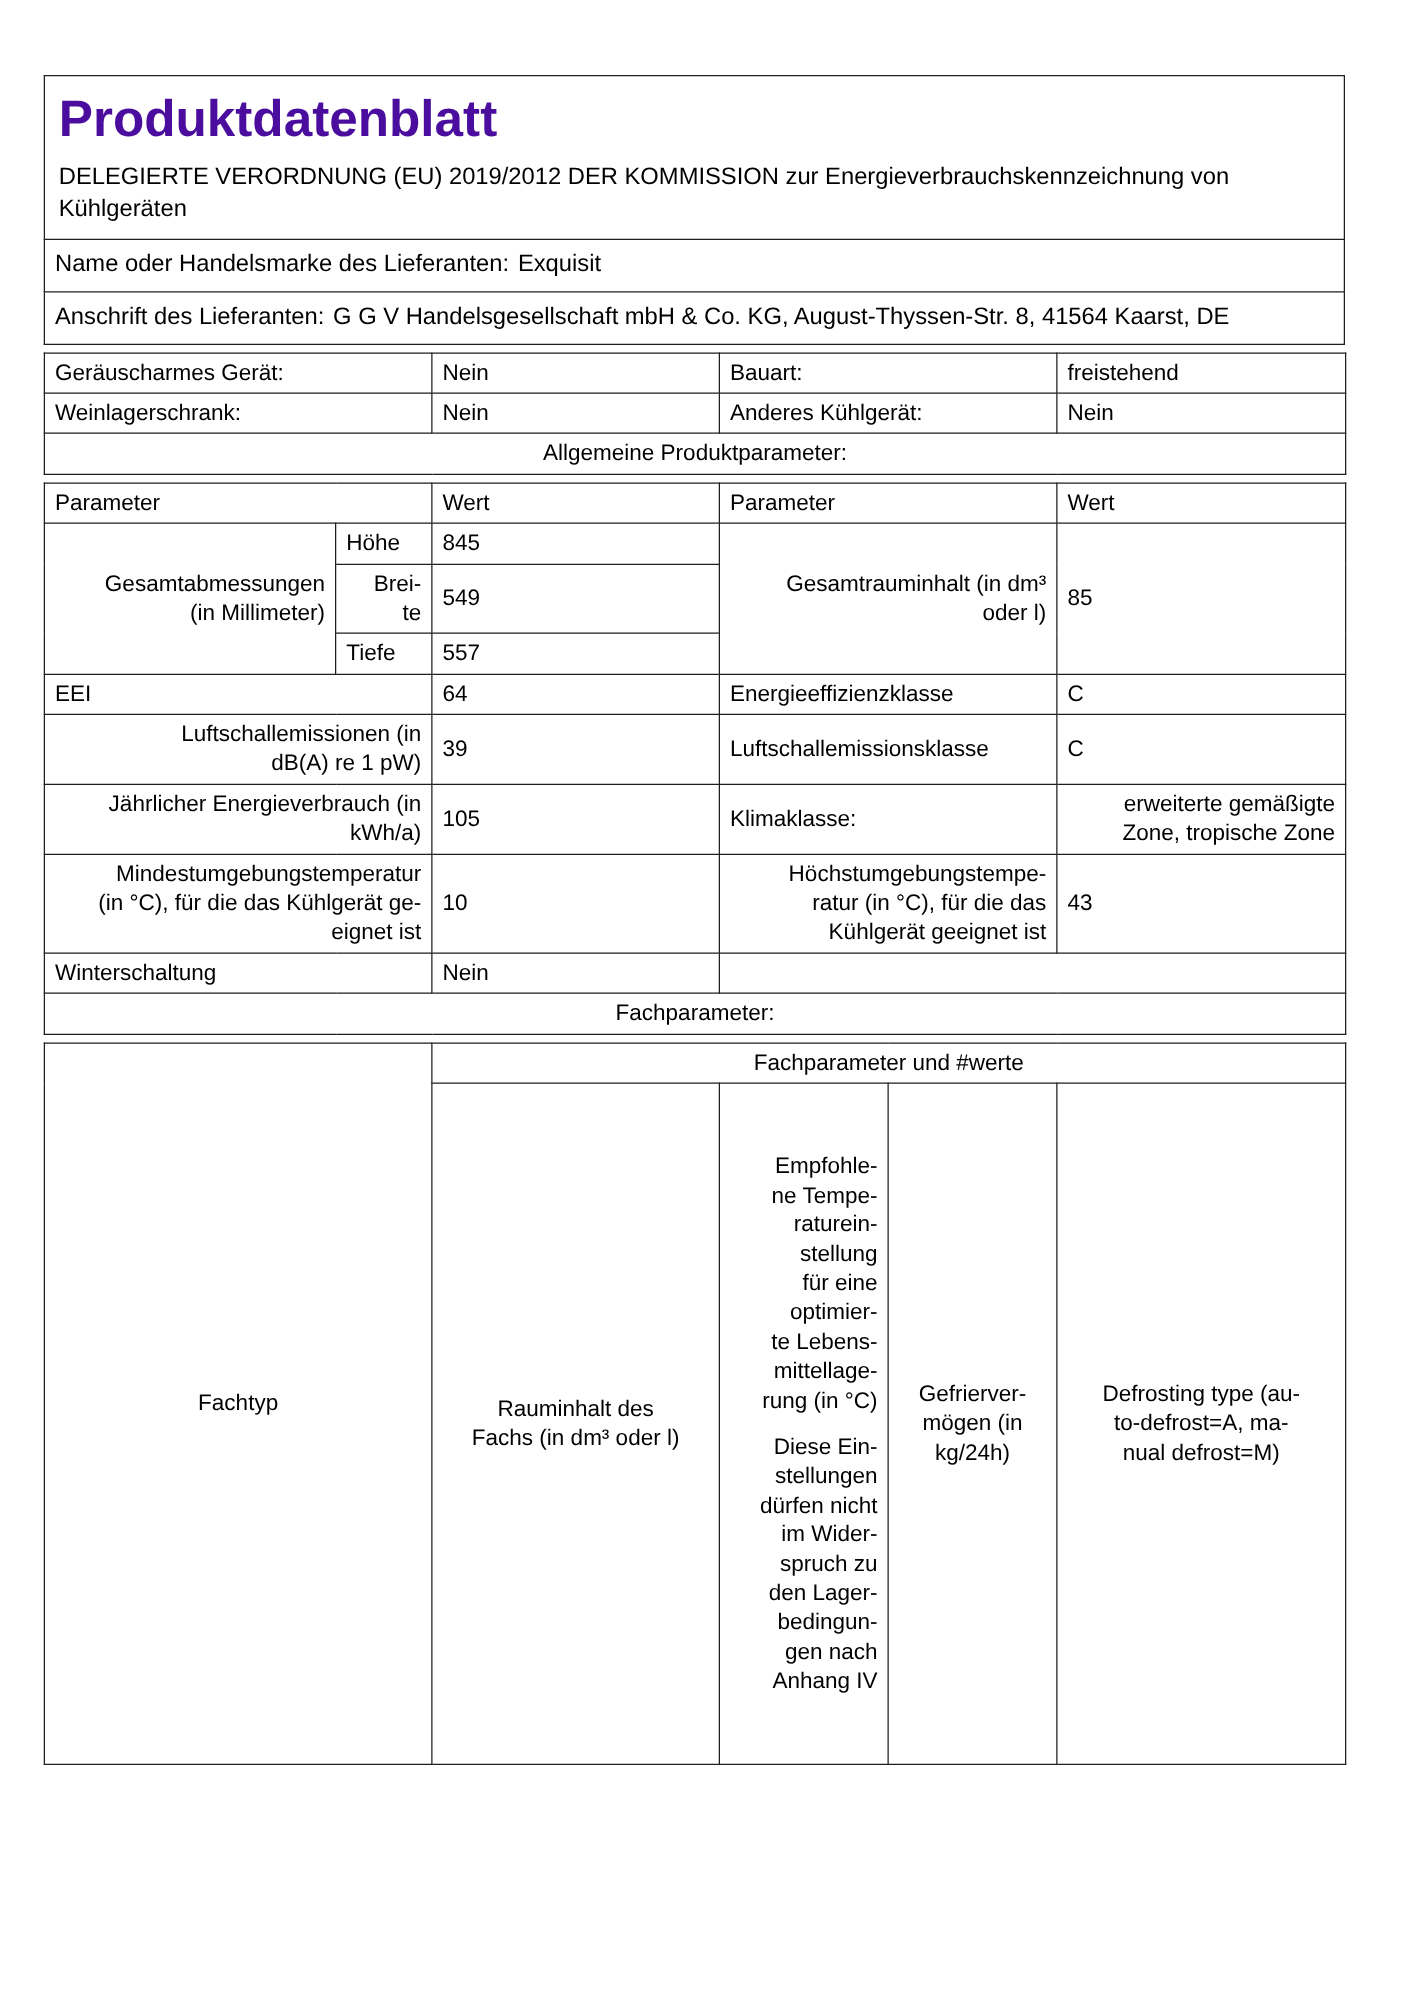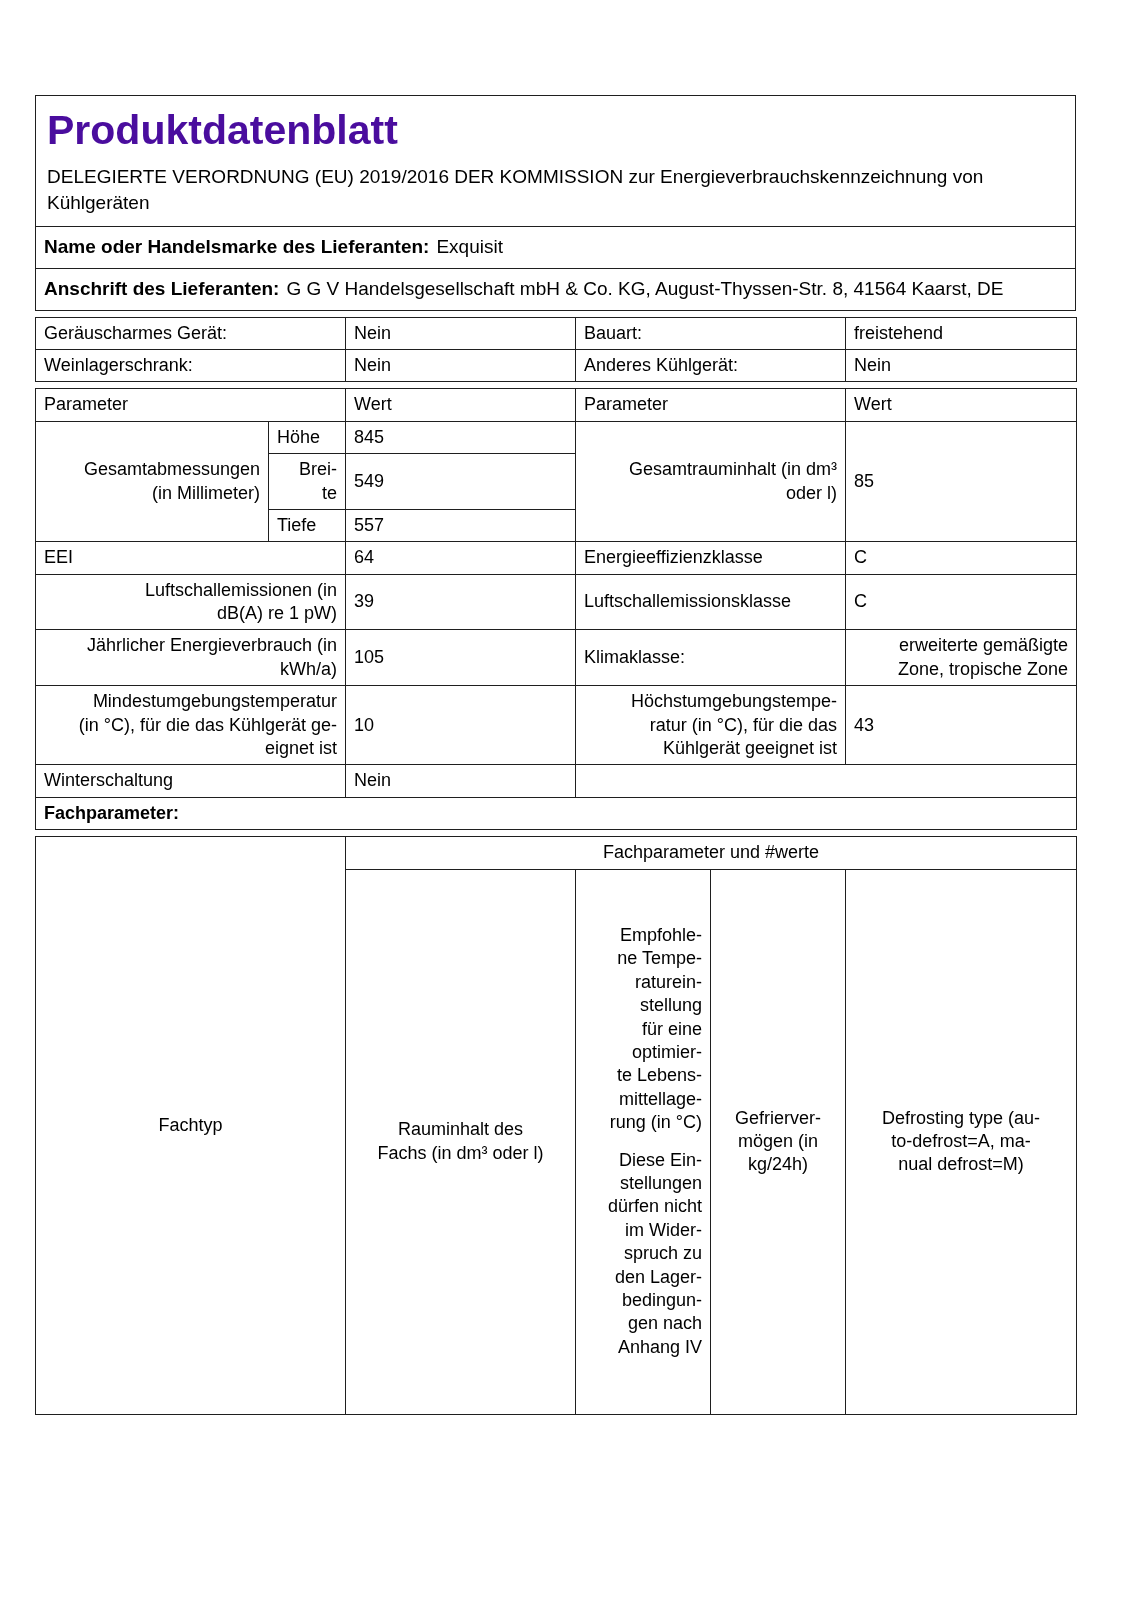--- a/index.html
+++ b/index.html
@@ -10,39 +10,38 @@
     color: #000000;
     font-family: "Liberation Sans", sans-serif;
     position: relative;
     overflow: hidden;
   }
   .sheet {
     position: absolute;
     left: 35px;
     top: 60px;
     width: 1041px;
-    margin-top: 35px;
   }
   table {
     border-collapse: collapse;
     table-layout: fixed;
     width: 1041px;
     margin-top: 6px;
   }
   table.first { margin-top: 0; }
   td {
     border: 1px solid #1f1f1f;
     padding: 4px 8px;
     font-size: 18px;
     line-height: 1.3;
     vertical-align: middle;
     text-align: left;
     word-wrap: break-word;
   }
-  .b { font-weight: bold; }
+  .b { font-weight: normal; text-align: center; }
   .pre { white-space: pre-line; text-align: right; }
   .center { text-align: center; }
   .r32 { height: 32px; }
   .r42 { height: 42px; }
   .bigrow { height: 545px; }
   .info { font-size: 19px; }
   .info .val { margin-left: 7px; }
   .title-cell { padding: 8px 11px 10px; }
   .doc-title {
     font-size: 41px;
@@ -66,21 +65,21 @@
 </head>
 <body>
 
 <div class="sheet">
 
   <table class="first">
     <tbody>
       <tr>
         <td class="title-cell">
           <div class="doc-title">Produktdatenblatt</div>
-          <div class="doc-subtitle">DELEGIERTE VERORDNUNG (EU) 2019/2016 DER KOMMISSION zur Energieverbrauchskennzeichnung von
+          <div class="doc-subtitle">DELEGIERTE VERORDNUNG (EU) 2019/2012 DER KOMMISSION zur Energieverbrauchskennzeichnung von
 Kühlgeräten</div>
         </td>
       </tr>
       <tr class="r42">
         <td class="info"><span class="b">Name oder Handelsmarke des Lieferanten:</span><span class="val">Exquisit</span></td>
       </tr>
       <tr class="r42">
         <td class="info"><span class="b">Anschrift des Lieferanten:</span><span class="val">G G V Handelsgesellschaft mbH &amp; Co. KG, August-Thyssen-Str. 8, 41564 Kaarst, DE</span></td>
       </tr>
     </tbody>
@@ -98,20 +97,23 @@
         <td>Geräuscharmes Gerät:</td>
         <td>Nein</td>
         <td>Bauart:</td>
         <td>freistehend</td>
       </tr>
       <tr class="r32">
         <td>Weinlagerschrank:</td>
         <td>Nein</td>
         <td>Anderes Kühlgerät:</td>
         <td>Nein</td>
+      </tr>
+      <tr class="r32">
+        <td colspan="4" class="b">Allgemeine Produktparameter:</td>
       </tr>
     </tbody>
   </table>
 
   <table>
     <colgroup>
       <col style="width:233px">
         <col style="width:77px">
         <col style="width:230px">
         <col style="width:270px">

